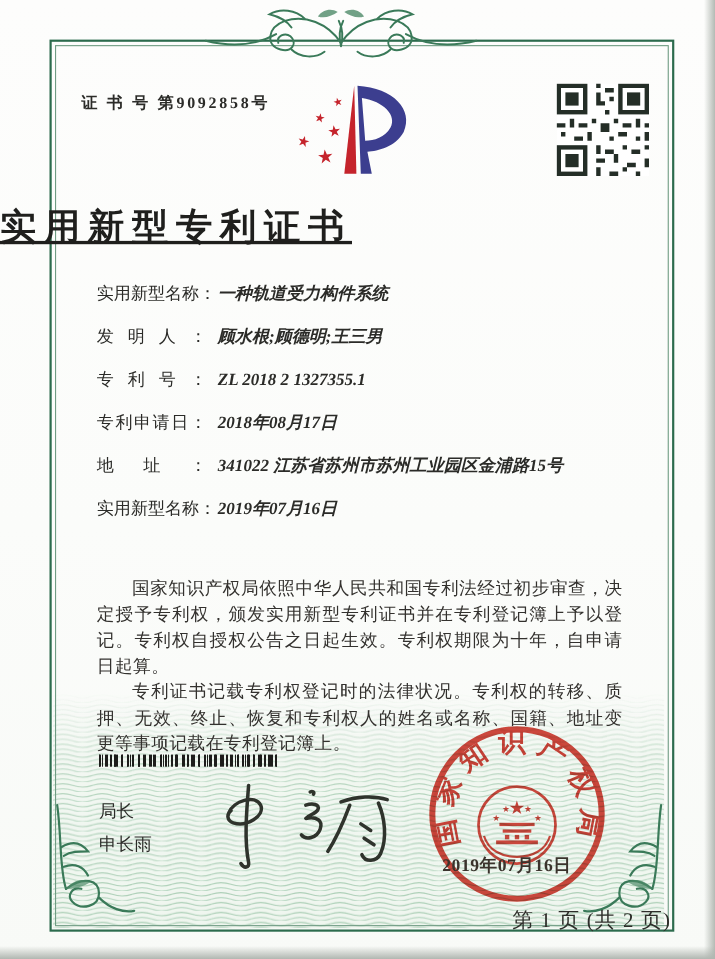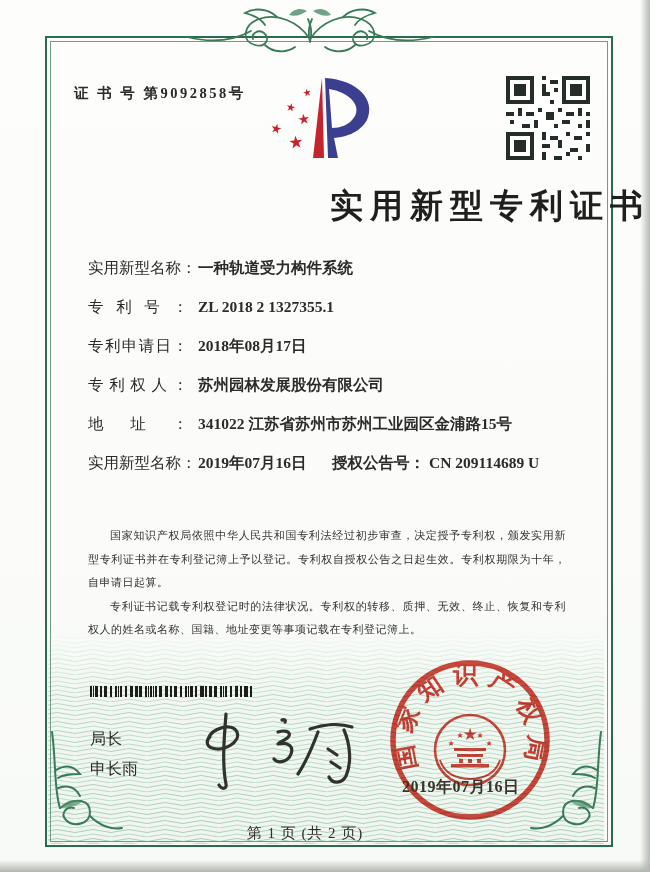--- a/index.html
+++ b/index.html
@@ -14,44 +14,44 @@
   .scan-edge-bottom{position:absolute;left:0;bottom:0;width:100%;height:12px;
     background:linear-gradient(180deg,rgba(170,176,170,0),#b0b6b0);}
   .frame{position:absolute;left:45px;top:36px;right:37px;bottom:25px;
     border:2.5px solid #2c6b4d;}
   .frame-inner{position:absolute;inset:3px;border:1px solid #6f9c83;}
   .waves{position:absolute;left:48px;top:630px;}
   .cert-no{position:absolute;left:74px;top:84px;font-size:14.5px;font-weight:600;
     letter-spacing:2.5px;color:#2b2b28;}
   .logo{position:absolute;left:262px;top:76px;}
   .qr{position:absolute;left:506px;top:76px;}
-  .title{position:absolute;left:0;right:0;top:184px;text-align:right;
-    font-size:33px;font-weight:700;letter-spacing:7px;color:#1f1f1d;}
+  .title{position:absolute;left:0;right:0;top:184px;text-align:left;
+    font-size:33px;font-weight:700;letter-spacing:7px;color:#1f1f1d;text-decoration:underline;}
   .fields{position:absolute;left:88px;top:256px;right:55px;}
   .frow{font-size:15.5px;line-height:24px;margin-bottom:15px;position:relative;white-space:nowrap;}
   .flabel{display:inline-block;width:100px;text-align:justify;text-align-last:justify;
     font-weight:400;vertical-align:top;}
-  .fvalue{margin-left:10px;font-weight:600;}
+  .fvalue{margin-left:10px;font-weight:600;font-style:italic;}
   .grant-right{position:absolute;left:244px;top:0;}
-  .paras{position:absolute;left:88px;top:524px;width:478px;font-size:11px;
+  .paras{position:absolute;left:88px;top:524px;width:478px;font-size:16px;
     line-height:23.5px;color:#33312e;letter-spacing:0.5px;text-align:justify;}
   .paras p{margin:0;text-indent:2em;}
   .barcode{position:absolute;left:90px;top:686px;width:162px;height:11px;
     background:
       repeating-linear-gradient(90deg,#1d1d1b 0 2px,rgba(0,0,0,0) 2px 5px),
       repeating-linear-gradient(90deg,#1d1d1b 0 1px,rgba(0,0,0,0) 1px 7px),
       repeating-linear-gradient(90deg,rgba(0,0,0,0) 0 3px,#1d1d1b 3px 4px,rgba(0,0,0,0) 4px 11px);}
   .signer{position:absolute;left:90px;top:724px;font-size:16px;line-height:30px;
     font-weight:400;color:#2b2b28;}
   .signature{position:absolute;left:192px;top:704px;}
   .seal{position:absolute;left:382px;top:652px;mix-blend-mode:multiply;opacity:0.93;}
   .seal-date{position:absolute;left:402px;top:777px;font-size:16px;font-weight:600;
     color:#3a332c;z-index:5;letter-spacing:0.5px;}
-  .footer{position:absolute;left:0;right:40px;top:824px;text-align:center;
-    font-size:15px;letter-spacing:1px;color:#2e2e2a;}
+  .footer{position:absolute;left:0;right:40px;top:824px;text-align:right;
+    font-size:19px;letter-spacing:1px;color:#2e2e2a;}
   .orn-top{position:absolute;left:185px;top:6px;}
   .orn-bl{position:absolute;left:46px;top:730px;}
   .orn-br{position:absolute;left:529px;top:730px;}
 </style>
 </head>
 <body>
 
 <div class="page">
 
   <svg class="waves" width="556" height="214" viewBox="0 0 556 214">
@@ -146,36 +146,33 @@
     </g>
   </svg>
 
   <div class="title">实用新型专利证书</div>
 
   <div class="fields">
     <div class="frow">
       <span class="flabel">实用新型名称：</span><span class="fvalue">一种轨道受力构件系统</span>
     </div>
     <div class="frow">
+      <span class="flabel">发明人：</span><span class="fvalue">顾水根;顾德明;王三男</span>
+    </div>
+    <div class="frow">
       <span class="flabel">专利号：</span><span class="fvalue">ZL 2018 2 1327355.1</span>
     </div>
     <div class="frow">
       <span class="flabel">专利申请日：</span><span class="fvalue">2018年08月17日</span>
     </div>
     <div class="frow">
-      <span class="flabel">专利权人：</span><span class="fvalue">苏州园林发展股份有限公司</span>
-    </div>
-    <div class="frow">
       <span class="flabel">地址：</span><span class="fvalue">341022 江苏省苏州市苏州工业园区金浦路15号</span>
     </div>
     <div class="frow">
       <span class="flabel">实用新型名称：</span><span class="fvalue">2019年07月16日</span>
-      <span class="grant-right">
-        <span style="font-weight:700">授权公告号：</span><span class="fvalue" style="margin-left:4px">CN 209114689 U</span>
-      </span>
     </div>
   </div>
 
   <div class="paras">
     <p>国家知识产权局依照中华人民共和国专利法经过初步审查，决定授予专利权，颁发实用新型专利证书并在专利登记簿上予以登记。专利权自授权公告之日起生效。专利权期限为十年，自申请日起算。</p>
     <p>专利证书记载专利权登记时的法律状况。专利权的转移、质押、无效、终止、恢复和专利权人的姓名或名称、国籍、地址变更等事项记载在专利登记簿上。</p>
   </div>
 
   <div class="barcode"></div>
 

